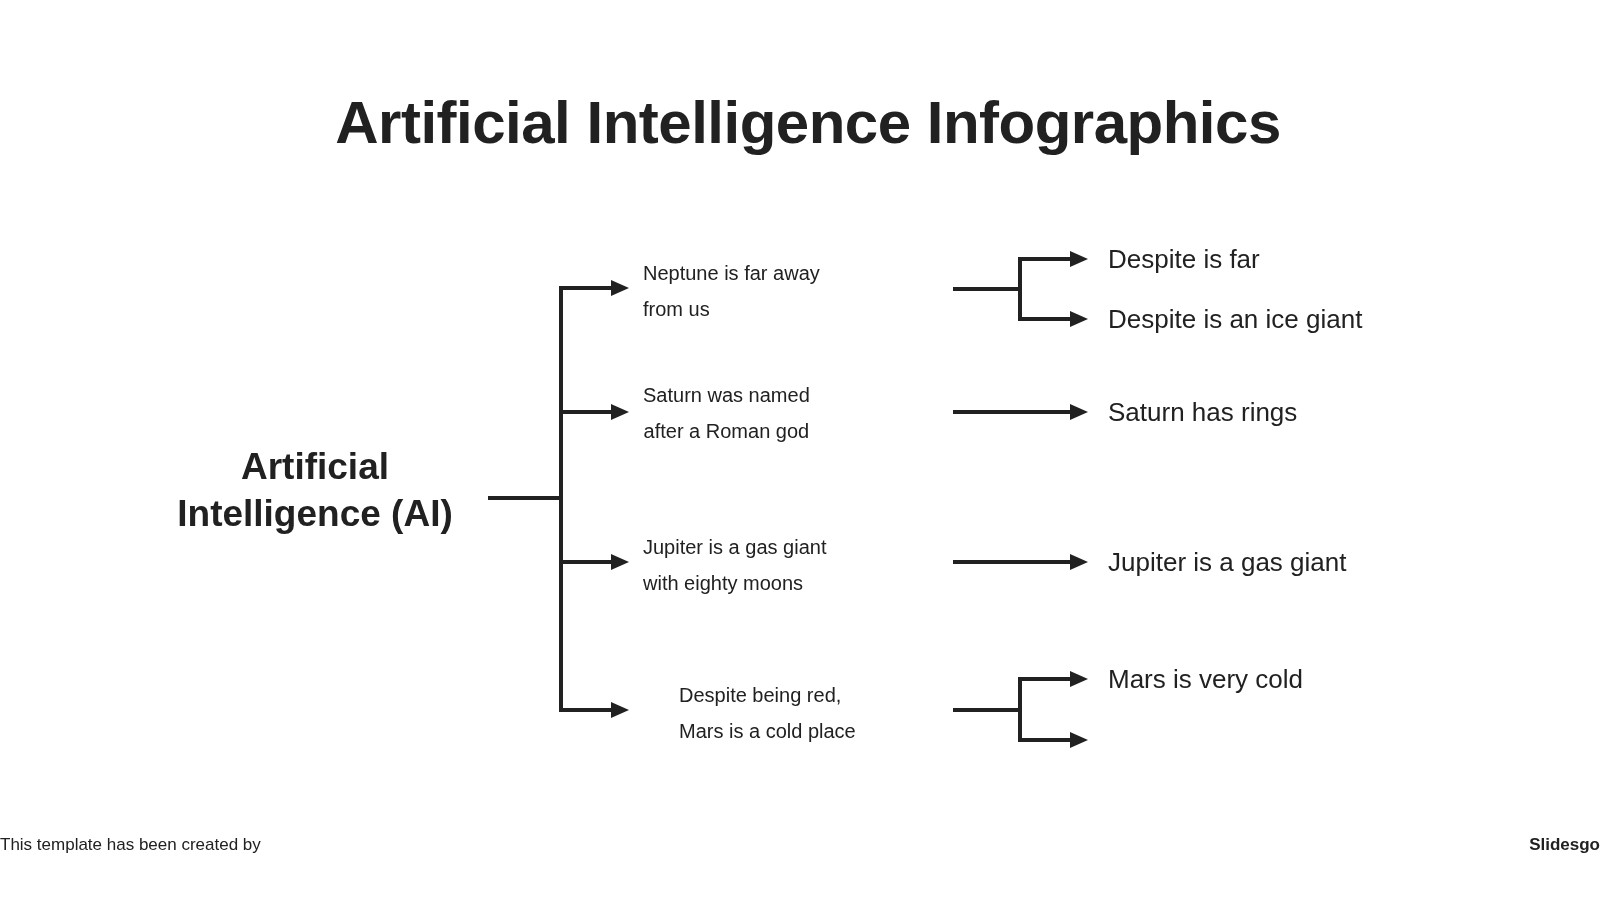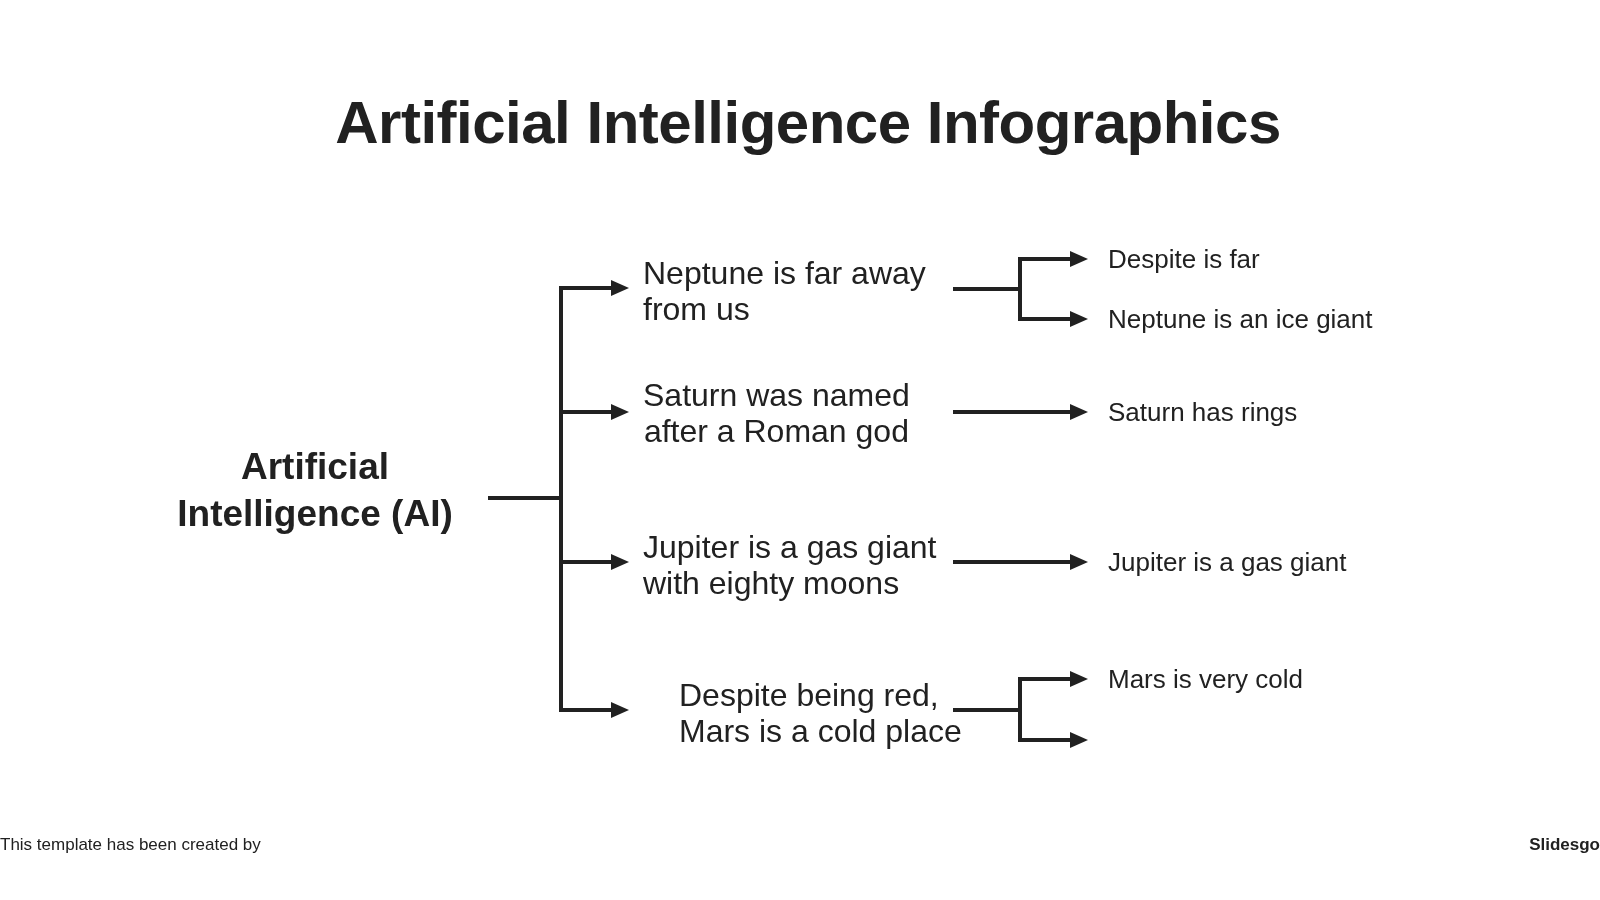--- a/index.html
+++ b/index.html
@@ -26,21 +26,21 @@
   .root-node {
     position: absolute; left: 125px; top: 443px; width: 380px;
     text-align: center;
     font-size: 37px; font-weight: 700; line-height: 47px;
     color: var(--ink);
   }
   .root-node div { white-space: nowrap; }
 
   .mid-node {
     position: absolute; left: 643px;
-    font-size: 32px; line-height: 36px;
+    font-size: 20px; line-height: 36px;
     color: var(--ink);
   }
   .mid-node div { white-space: nowrap; }
 
   .leaf-node {
     position: absolute; left: 1108px;
     font-size: 26px; line-height: 36px;
     white-space: nowrap;
     color: var(--ink);
   }
@@ -112,21 +112,21 @@
   <div class="arrow" style="left:953px; top:410px; width:117px;"></div>
 
   <div class="arrow" style="left:953px; top:560px; width:117px;"></div>
 
   <div class="hline" style="left:953px; top:708px; width:69px;"></div>
   <div class="vline" style="left:1018px; top:677px; height:65px;"></div>
   <div class="arrow" style="left:1020px; top:677px; width:50px;"></div>
   <div class="arrow" style="left:1020px; top:738px; width:50px;"></div>
 
   <div class="leaf-node" style="top:241px;">Despite is far</div>
-  <div class="leaf-node" style="top:301px;">Neptune is an ice giant</div>
+  <div class="leaf-node" style="top:301px;">Despite is an ice giant</div>
   <div class="leaf-node" style="top:394px;">Saturn has rings</div>
   <div class="leaf-node" style="top:544px;">Jupiter is a gas giant</div>
   <div class="leaf-node" style="top:661px;">Mars is very cold</div>
 
   <div class="footer">
     <span>This template has been created by</span>
     <span class="brand">Slidesgo</span>
   </div>
 
 </div>

